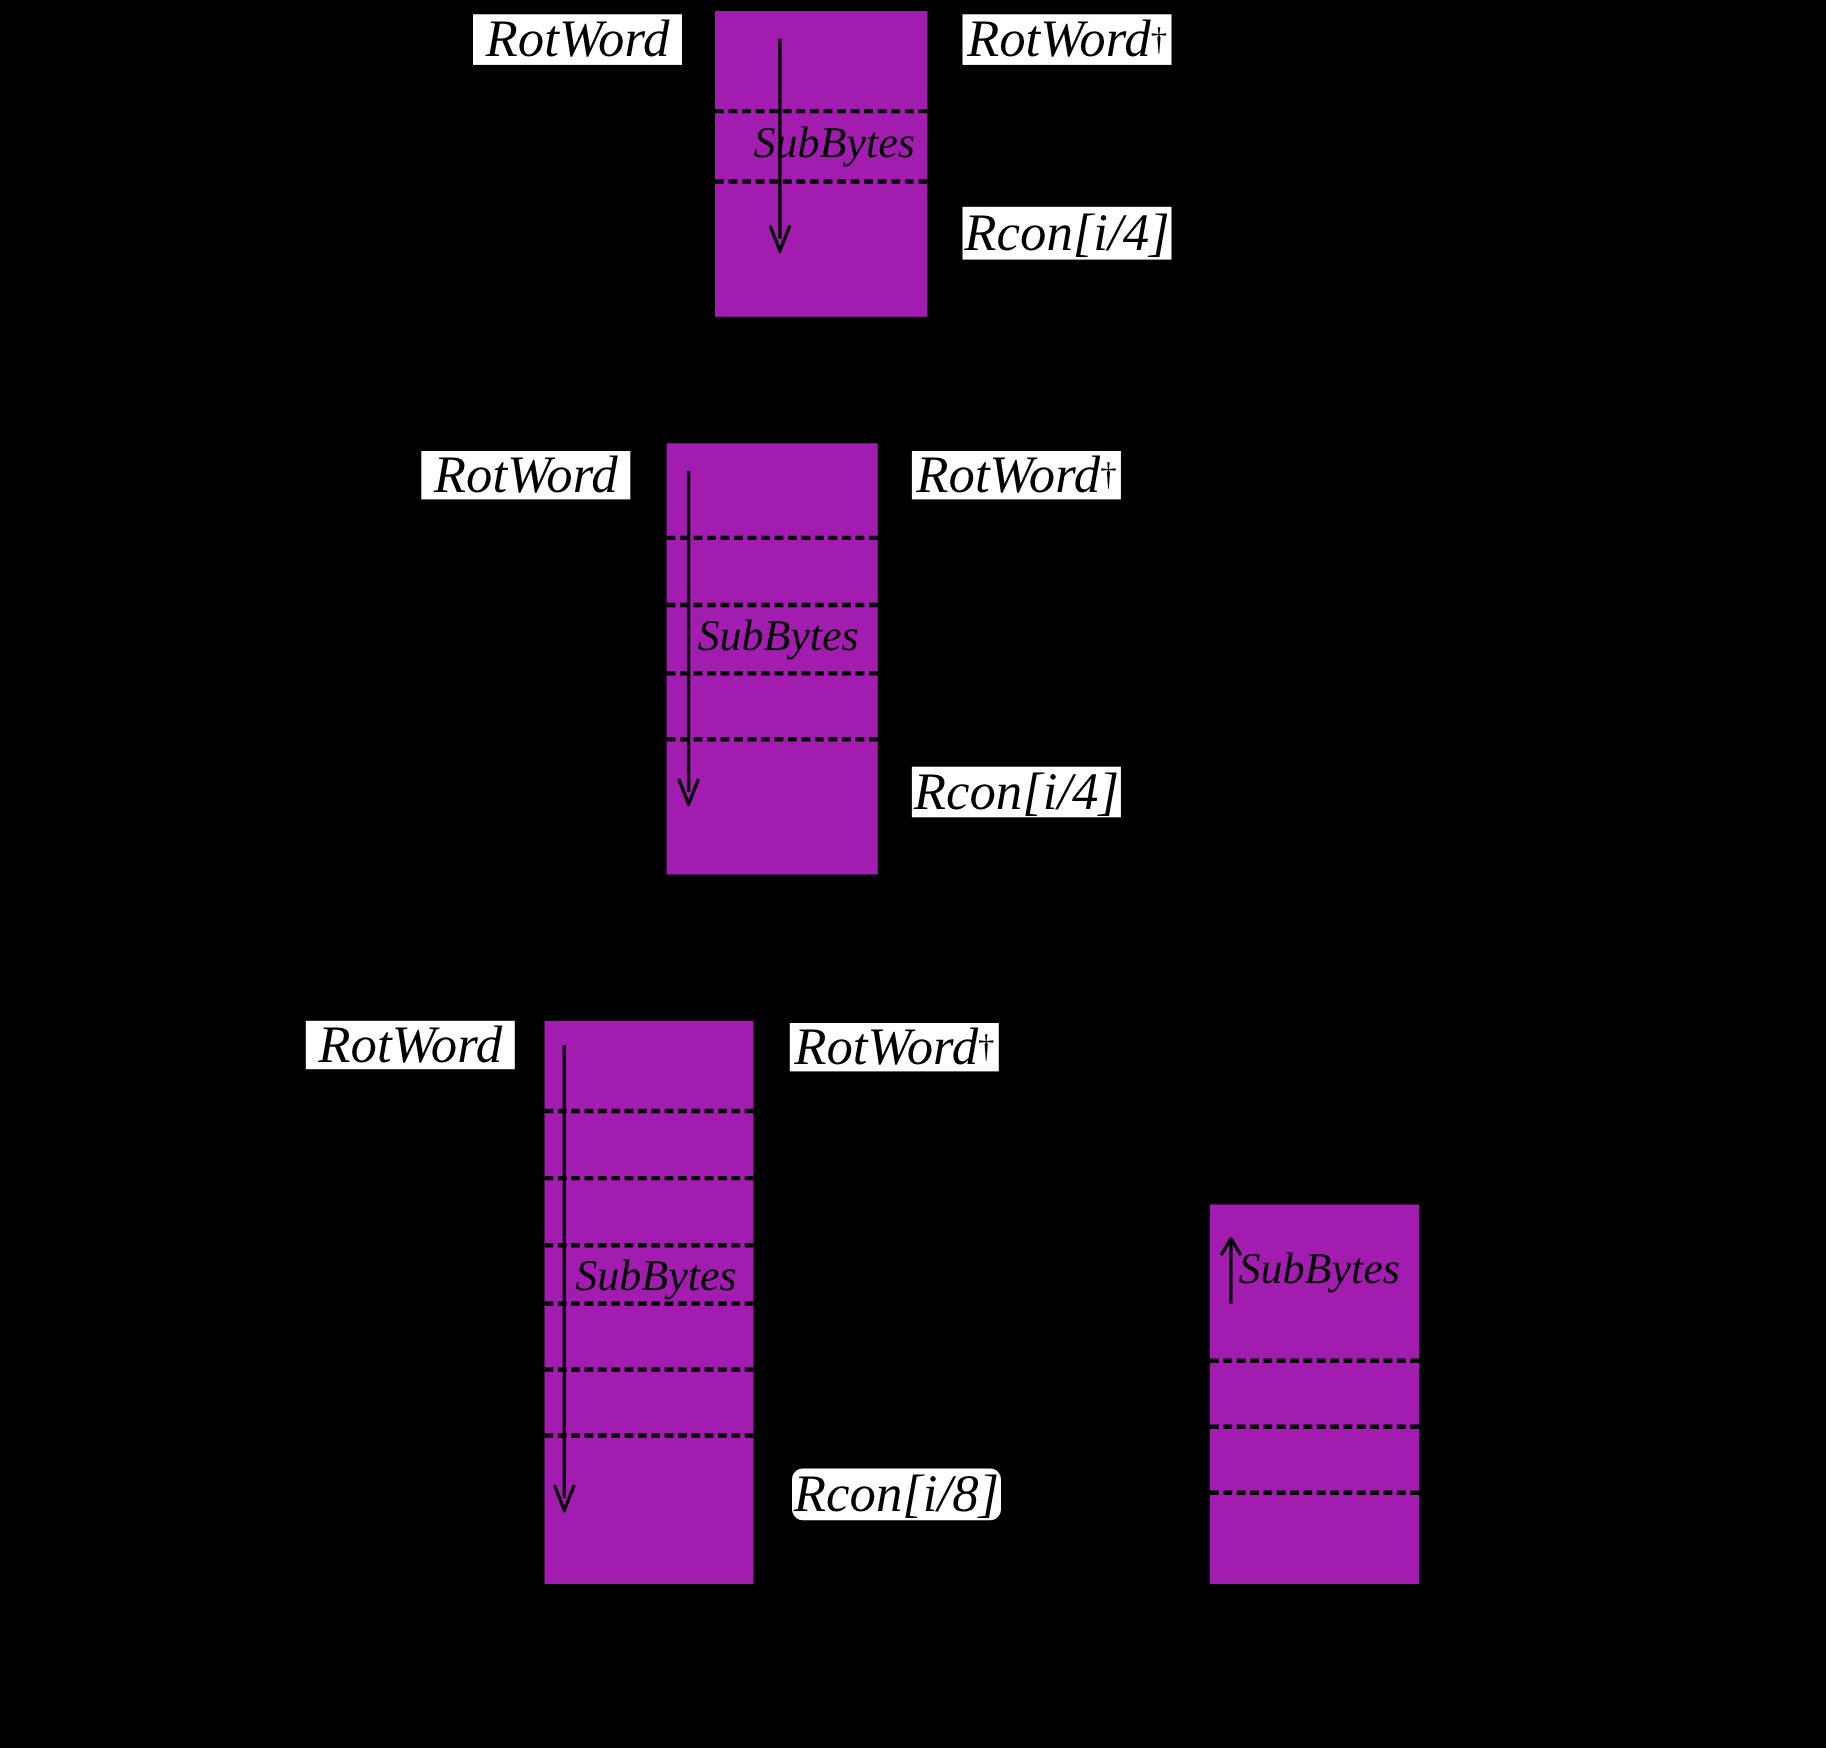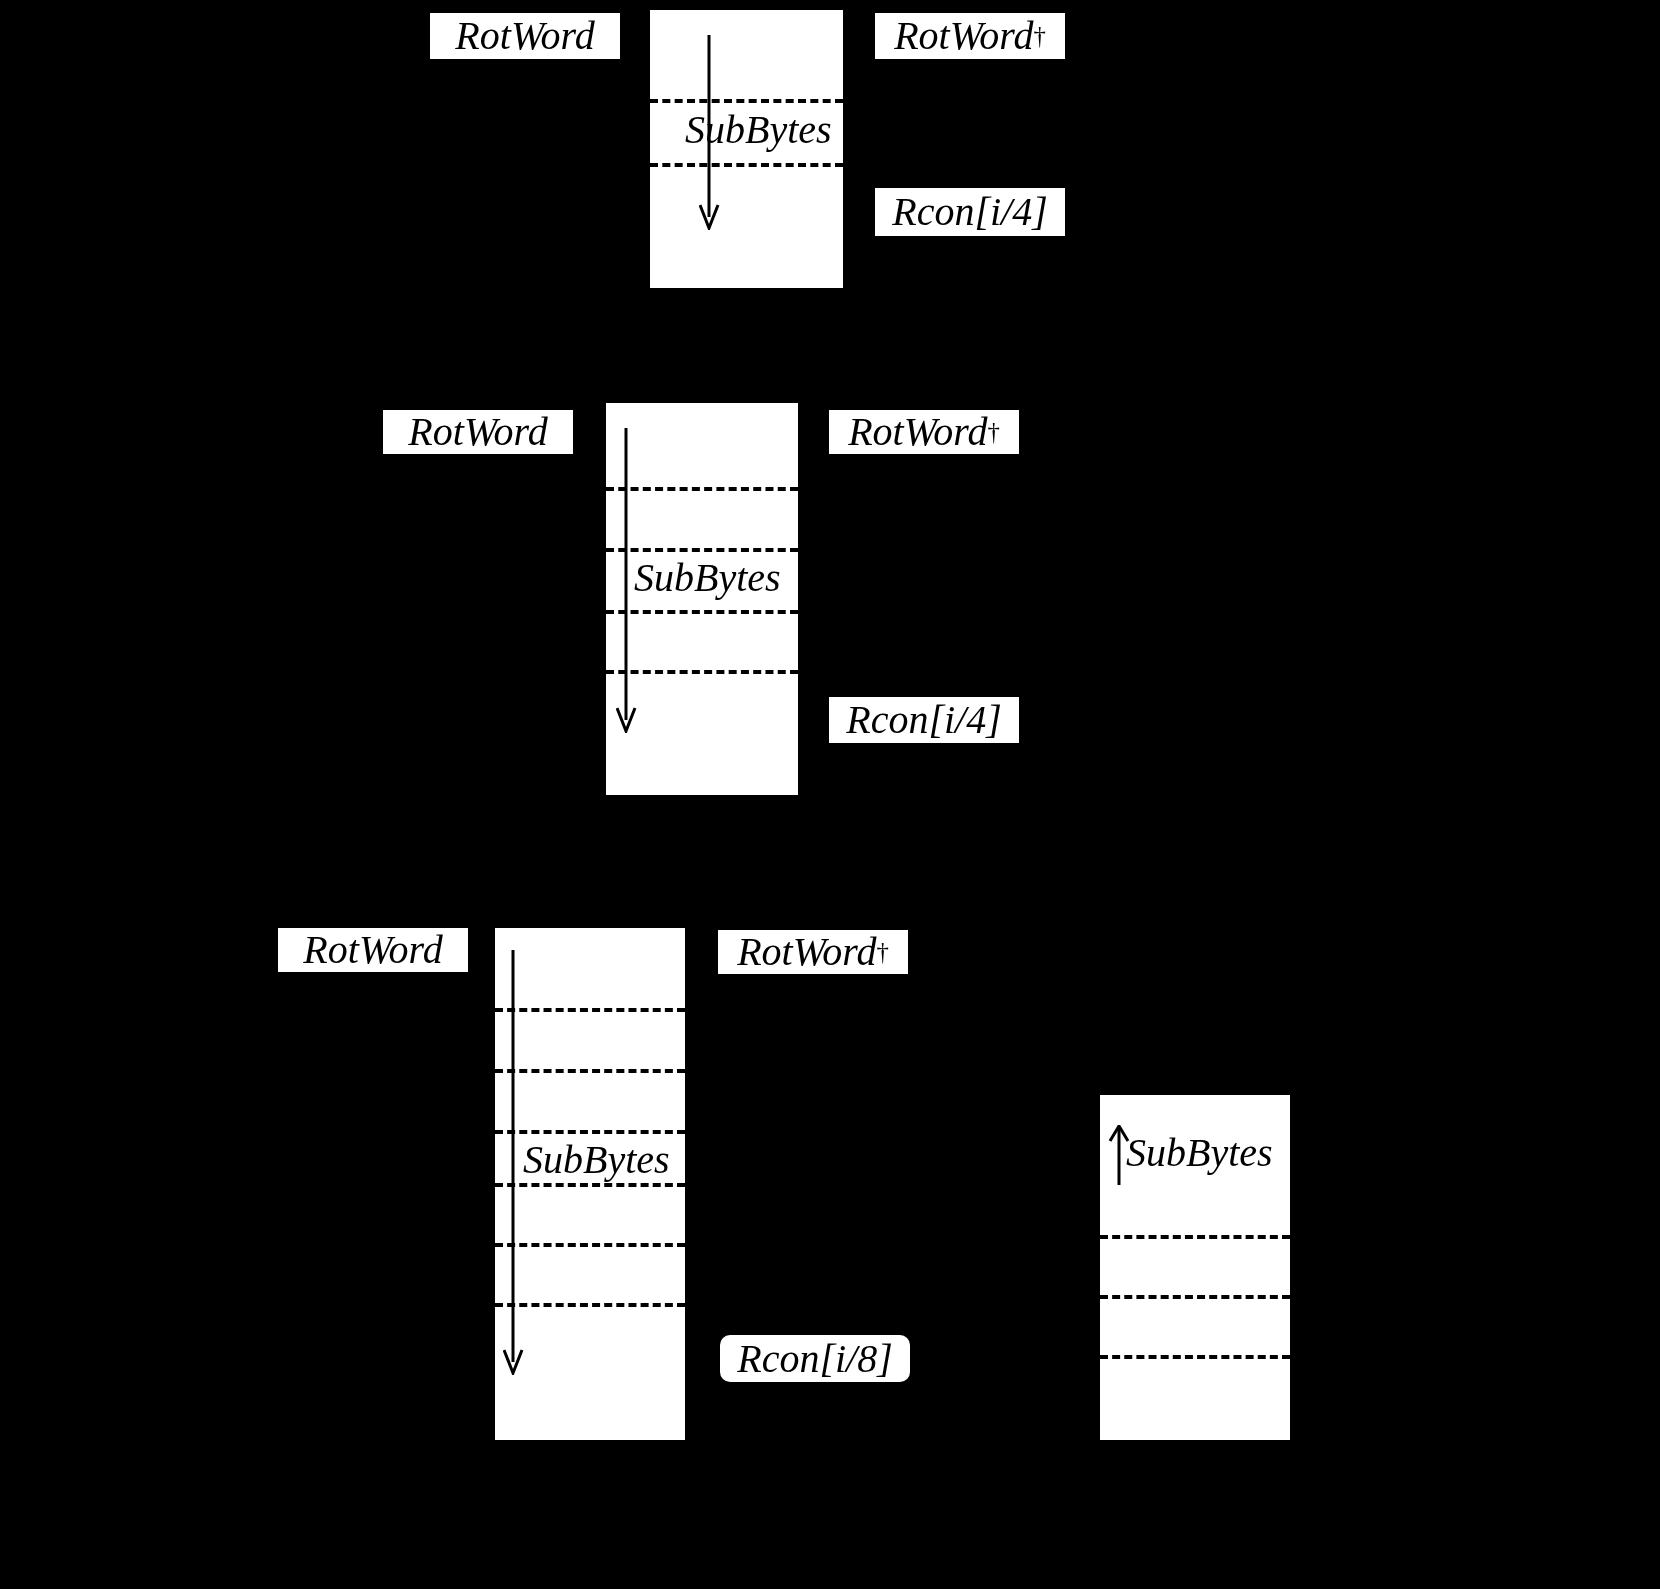--- a/index.html
+++ b/index.html
@@ -19,21 +19,21 @@
     position: absolute;
     left: 0; top: 0;
     width: 1660px;
     height: 1589px;
     background: #000000;
   }
 
   
   .panel {
     position: absolute;
-    background: #ffffff;
+    background: #a21caf;
     box-sizing: border-box;
   }
 
   
   .dash {
     position: absolute;
     height: 0;
     border-top: 4px dashed #000000;
     box-sizing: border-box;
   }
@@ -43,21 +43,21 @@
     position: absolute;
   }
   .arrow svg { display: block; }
 
   
   .chip {
     position: absolute;
     background: #ffffff;
     color: #000000;
     font-style: italic;
-    font-size: 40px;
+    font-size: 48px;
     line-height: 1;
     display: flex;
     align-items: center;
     justify-content: center;
     white-space: nowrap;
     box-sizing: border-box;
     padding: 0 10px;
   }
   .chip sup {
     font-size: 0.62em;

